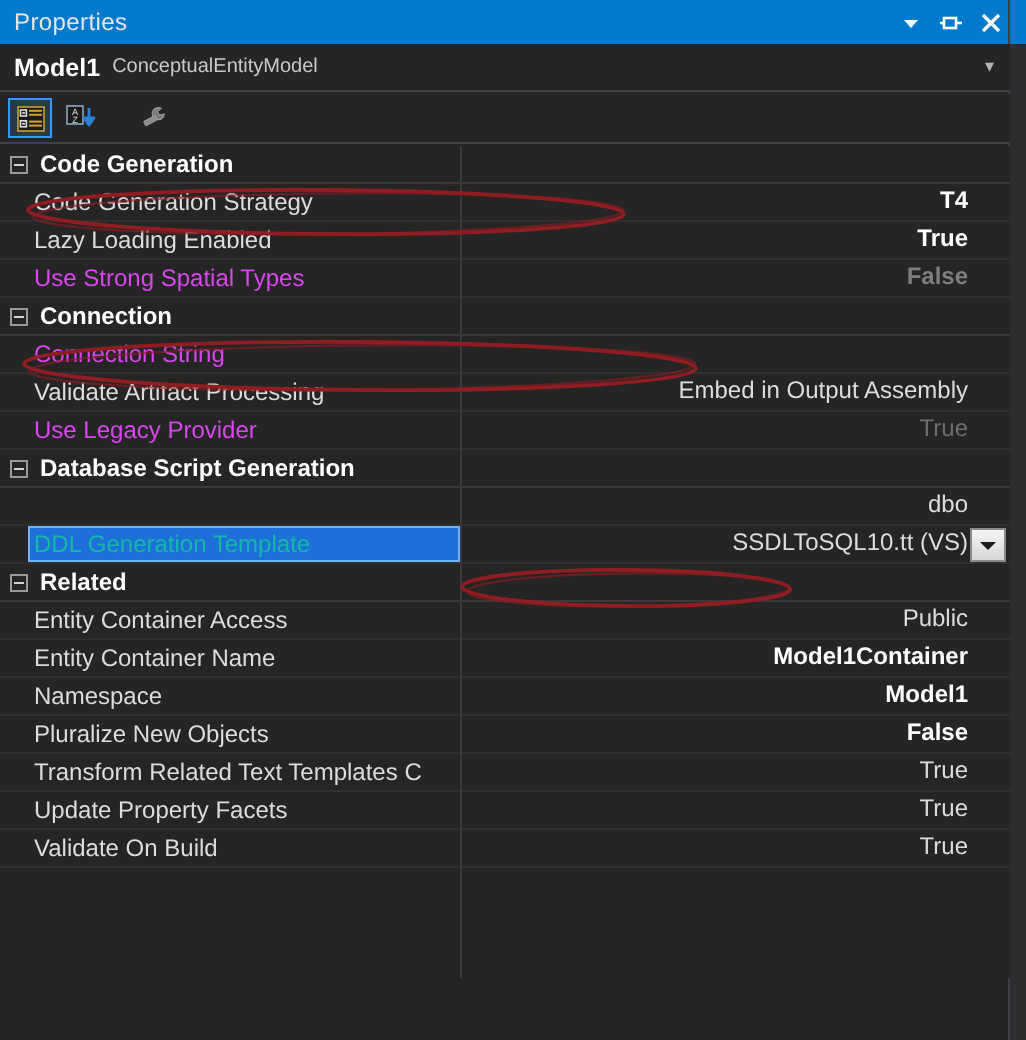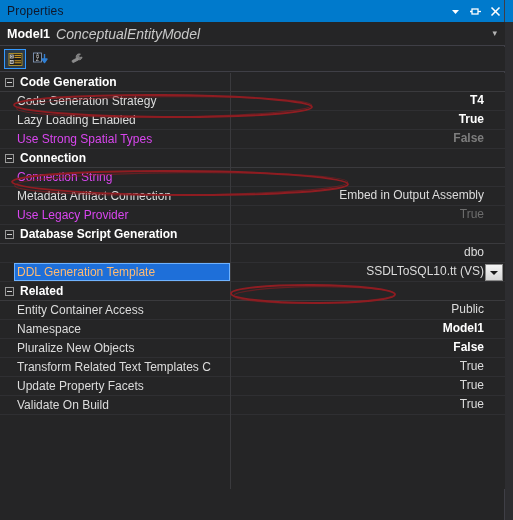--- a/index.html
+++ b/index.html
@@ -27,21 +27,21 @@
   #titlebar {
     position: absolute;
     left: 0; top: 0;
     width: 505px;
     height: 22px;
     background: #007acc;
     display: flex;
     align-items: center;
   }
   #titlebar-text {
-    color: #0f172a;
+    color: #e5e5e5;
     font-size: 12px;
     padding-left: 7px;
     letter-spacing: 0.2px;
     white-space: nowrap;
   }
   #titlebar-spacer { flex: 1 1 auto; }
   .tb-btn {
     width: 20px;
     height: 20px;
     display: flex;
@@ -84,23 +84,22 @@
     box-sizing: border-box;
   }
   #obj-name {
     color: #ffffff;
     font-size: 12.5px;
     font-weight: bold;
     padding-left: 7px;
   }
   #obj-type {
     color: #c8c8c8;
-    font-size: 14px;
+    font-size: 10px;
     padding-left: 6px;
-    font-style: italic;
   }
   #obj-spacer { flex: 1 1 auto; }
   #obj-dropdown {
     color: #b4b4b4;
     font-size: 9px;
     padding-right: 8px;
     line-height: 1;
   }
 
   
@@ -232,21 +231,21 @@
     position: absolute;
     left: 14px;
     top: 0px;
     width: 216px;
     height: 18px;
     background: #1e6fd9;
     border: 1px solid #6fb3ff;
     box-sizing: border-box;
   }
   .row.selected .prop-name {
-    color: #fdba74;
+    color: #14b8a6;
     z-index: 2;
   }
 
   
   #value-dropdown {
     position: absolute;
     left: 485px;
     top: 1px;
     width: 18px;
     height: 17px;
@@ -371,21 +370,21 @@
       </div>
       <div class="row cat">
         <span class="cat-toggle"></span>
         <span class="cat-label">Connection</span>
       </div>
       <div class="row">
         <span class="prop-name dim">Connection String</span>
         <span class="prop-value dim"></span>
       </div>
       <div class="row">
-        <span class="prop-name">Metadata Artifact Connection</span>
+        <span class="prop-name">Validate Artifact Processing</span>
         <span class="prop-value">Embed in Output Assembly</span>
       </div>
       <div class="row">
         <span class="prop-name dim">Use Legacy Provider</span>
         <span class="prop-value dim">True</span>
       </div>
       <div class="row cat">
         <span class="cat-toggle"></span>
         <span class="cat-label">Database Script Generation</span>
       </div>
@@ -400,20 +399,24 @@
           <span class="arrow"></span>
         </span>
       </div>
       <div class="row cat">
         <span class="cat-toggle"></span>
         <span class="cat-label">Related</span>
       </div>
       <div class="row">
         <span class="prop-name">Entity Container Access</span>
         <span class="prop-value">Public</span>
+      </div>
+      <div class="row">
+        <span class="prop-name">Entity Container Name</span>
+        <span class="prop-value bold">Model1Container</span>
       </div>
       <div class="row">
         <span class="prop-name">Namespace</span>
         <span class="prop-value bold">Model1</span>
       </div>
       <div class="row">
         <span class="prop-name">Pluralize New Objects</span>
         <span class="prop-value bold">False</span>
       </div>
       <div class="row">

